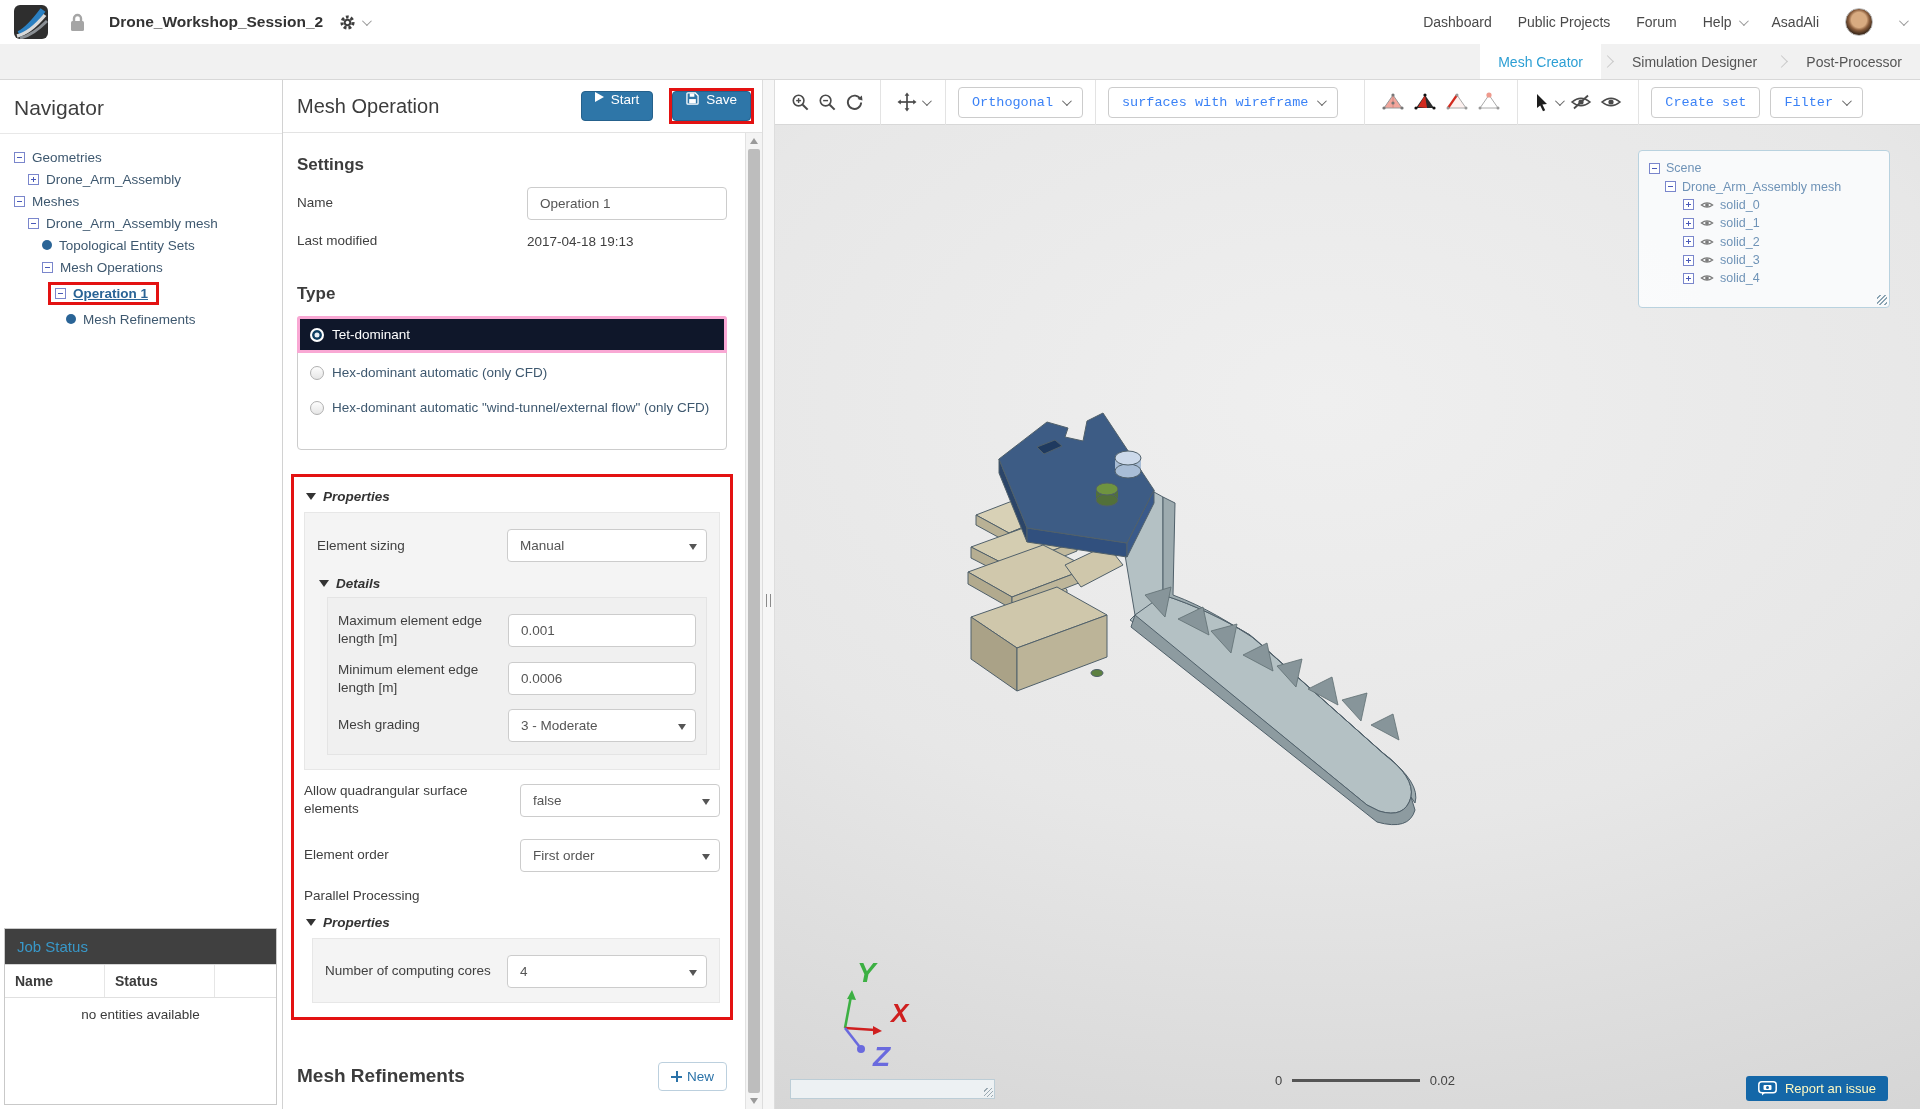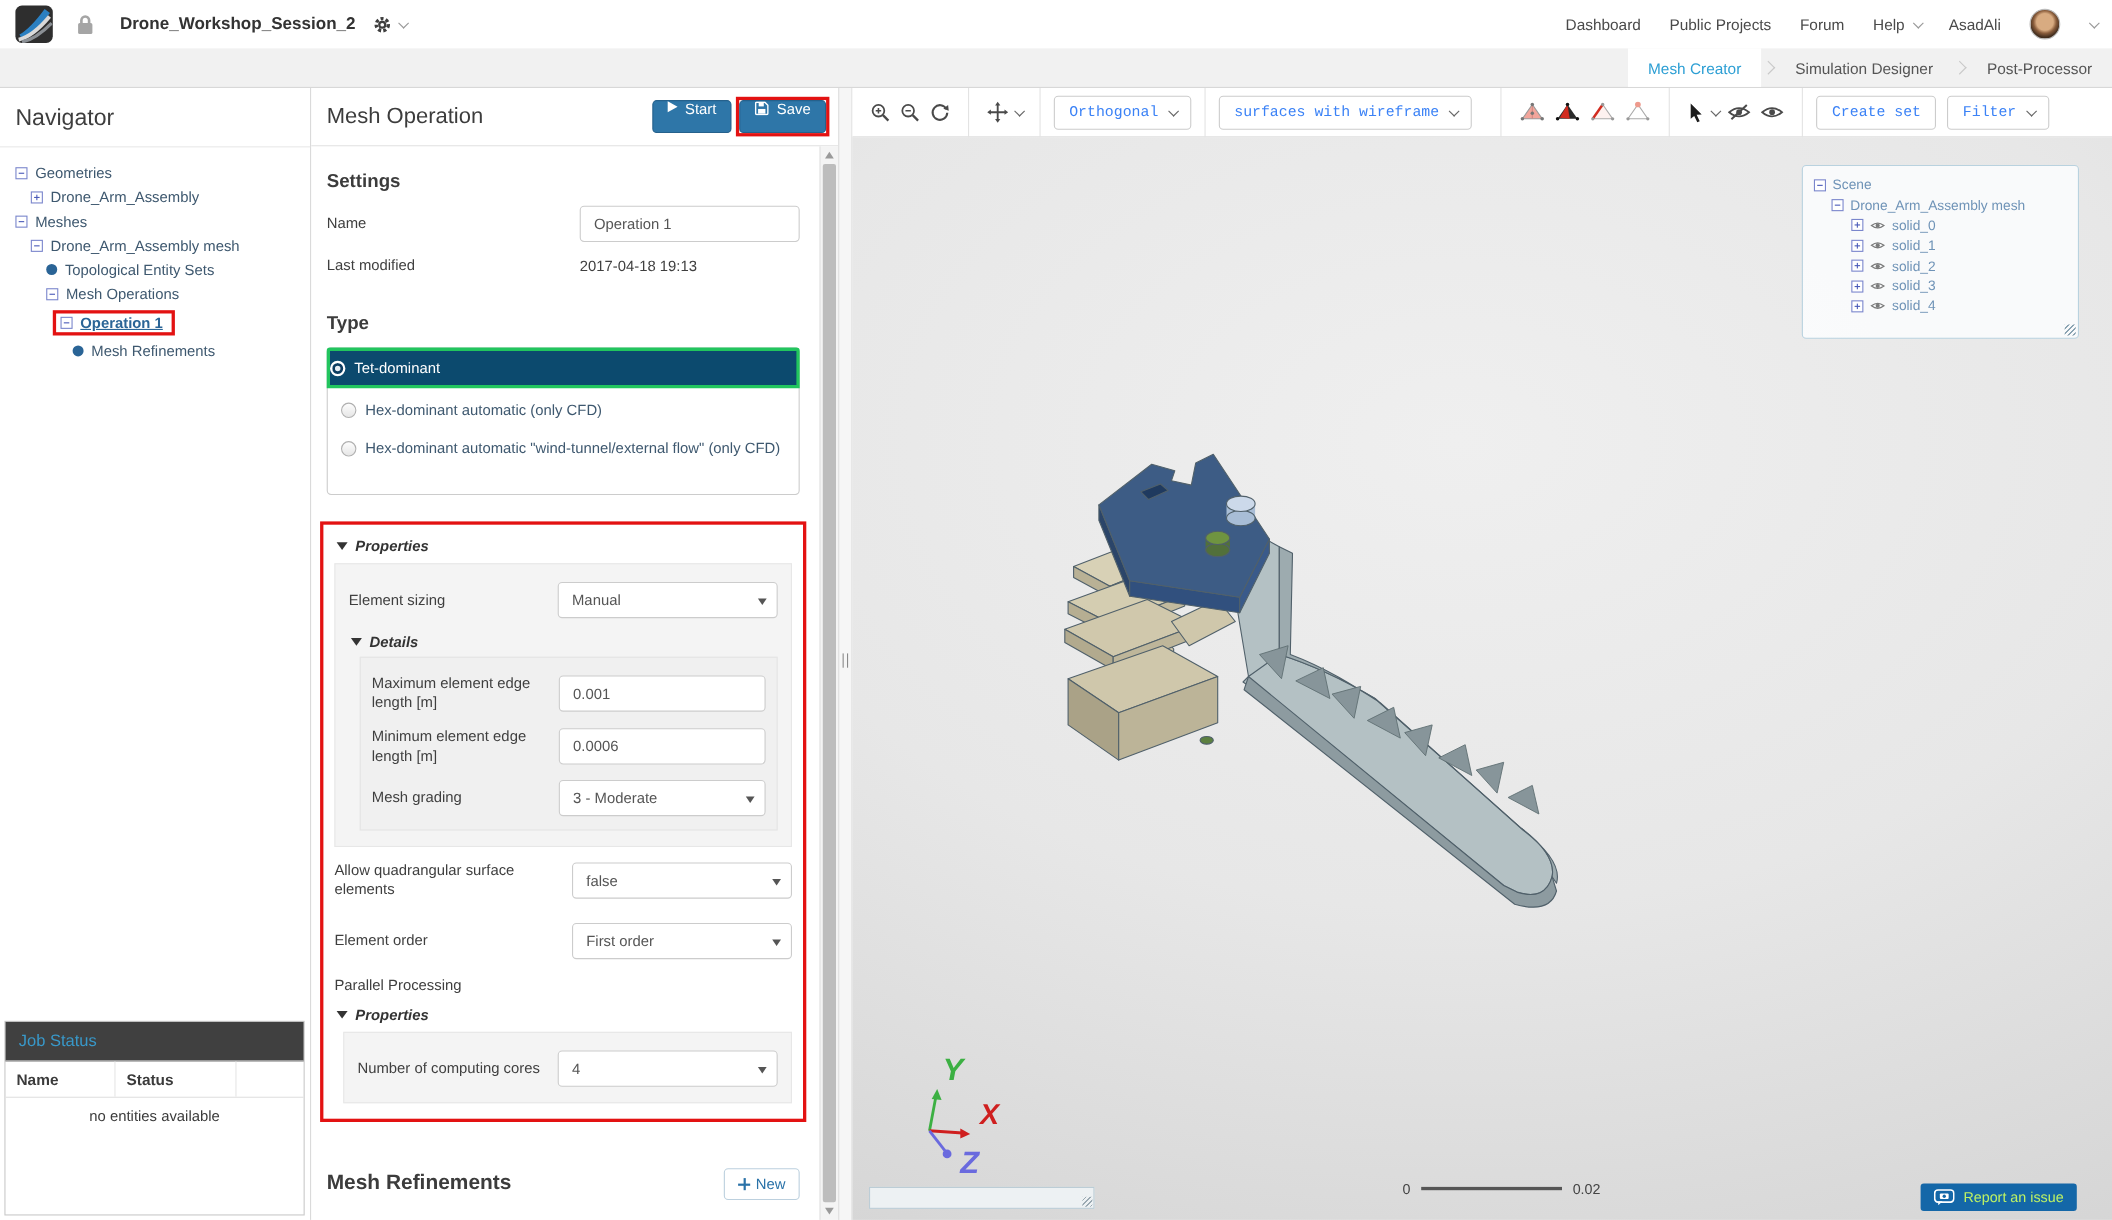--- a/index.html
+++ b/index.html
@@ -53,42 +53,42 @@
   .js-c3 { flex:1; }
   .js-empty { text-align:center; font-size:13.5px; color:#3b3b3b; padding-top:9px; }
 
   
   #op-panel { position:absolute; left:283px; top:80px; width:479px; height:1029px; background:#fff; }
   .op-head { height:53px; border-bottom:1px solid #e3e3e3; display:flex; align-items:center; padding:0 8px 0 14px; }
   .op-title { font-size:20px; color:#3c3c3c; }
   .btn-blue { height:30px; background:#2e76a8; border:1px solid #25618c; border-radius:4px; color:#fff;
     font-size:13.5px; display:flex; align-items:flex-start; gap:7px; padding:0 13px; }
   .start-tri { width:0; height:0; border-left:9px solid #fff; border-top:5.5px solid transparent; border-bottom:5.5px solid transparent; }
-  .save-hl { border:3px solid #e31212; margin-left:4px; }
+  .save-hl { border:3px solid #e31212; margin-left:16px; }
   .ml-auto { margin-left:auto; }
 
   .op-scroll { position:absolute; left:0; right:17px; top:53px; bottom:0; padding:22px 18px 0 14px; overflow:hidden; }
   .h2 { font-size:17px; font-weight:bold; color:#3c3c3c; }
   .frow { display:flex; align-items:center; margin-top:12px; }
   .frow .lbl { flex:1; font-size:13.5px; color:#3f3f3f; padding-right:10px; line-height:1.35; }
   .ctl { width:200px; flex:none; }
   .inp { width:200px; height:33px; border:1px solid #ccc; border-radius:4px; font-size:13.5px; color:#555;
     padding:0 12px; font-family:"Liberation Sans",sans-serif; background:#fff; }
   .plain-val { width:200px; font-size:13.5px; color:#3f3f3f; }
   .sel { position:relative; width:200px; height:33px; border:1px solid #ccc; border-radius:4px; background:#fff;
     display:flex; align-items:center; padding:0 24px 0 12px; font-size:13.5px; color:#555; }
   .caret { position:absolute; right:9px; top:14px; width:0; height:0;
     border-left:4.5px solid transparent; border-right:4.5px solid transparent; border-top:6px solid #555; }
 
   #type-box { border:1px solid #ccc; border-radius:4px; margin-top:12px; padding-bottom:24px; background:#fff; }
   .t-row { display:flex; align-items:center; gap:8px; padding:10px 12px; font-size:13.5px; color:#3e586f; }
   .radio { width:14px; height:14px; border-radius:50%; border:1px solid #b0b0b0;
     background:linear-gradient(#fdfdfd,#e6e6e6); flex:none; }
-  .t-row.selected { background:#0c4a6e; color:#fff; border:3px solid #22c55e; margin:-1px -1px 2px;
-    border-radius:3px 3px 0 0; padding:8px 0; }
+  .t-row.selected { background:#0f172a; color:#fff; border:3px solid #f9a8d4; margin:-1px -1px 2px;
+    border-radius:3px 3px 0 0; padding:8px 10px; }
   .t-row.selected .radio { border:2px solid #fff; background:#0d3d61; box-shadow:inset 0 0 0 2.5px #0d3d61, inset 0 0 0 20px #e8eef4; }
 
   #props-region { border:3px solid #e31212; margin:24px -6px 0 -6px; padding:8px 10px 14px; }
   .col-h { display:flex; align-items:center; gap:7px; font-style:italic; font-weight:bold;
     font-size:13.5px; color:#333; margin:4px 0 2px 2px; }
   .tri-down { width:0; height:0; border-left:5.5px solid transparent; border-right:5.5px solid transparent;
     border-top:7.5px solid #333; flex:none; }
   .gbox { background:#f4f4f4; border:1px solid #e7e7e7; padding:4px 12px 14px; margin-top:8px; }
   .gbox .inner { background:#f0f0f0; border:1px solid #e4e4e4; margin:6px 0 0 10px; padding:2px 10px 12px; }
   .gbox .inner .inp, .gbox .inner .sel { width:188px; }
@@ -148,21 +148,21 @@
   .mp-grip { position:absolute; right:1px; bottom:1px; width:9px; height:9px;
     background:repeating-linear-gradient(135deg, transparent 0 2px, #9aa9b2 2px 3px); }
 
   
   #scale-bar { position:absolute; left:500px; top:948px; width:180px; display:flex; align-items:center; gap:10px;
     font-size:13px; color:#444; }
   .sb-line { flex:1; height:2.5px; background:#555; }
 
   
   #report-btn { position:absolute; right:32px; bottom:8px; height:25px; background:#1467a8; border-radius:3px;
-    color:#bef264; font-size:13px; display:flex; align-items:center; gap:8px; padding:0 12px; }
+    color:#fef9c3; font-size:13px; display:flex; align-items:center; gap:8px; padding:0 12px; }
 
   svg { display:block; }
 </style>
 </head>
 <body>
 
 <div id="top-header">
   <div class="logo-box">
     <svg width="34" height="34" viewBox="0 0 34 34">
       <path d="M5 29 Q 15 24 29 5" stroke="#2a7fc1" stroke-width="6" fill="none"></path>

